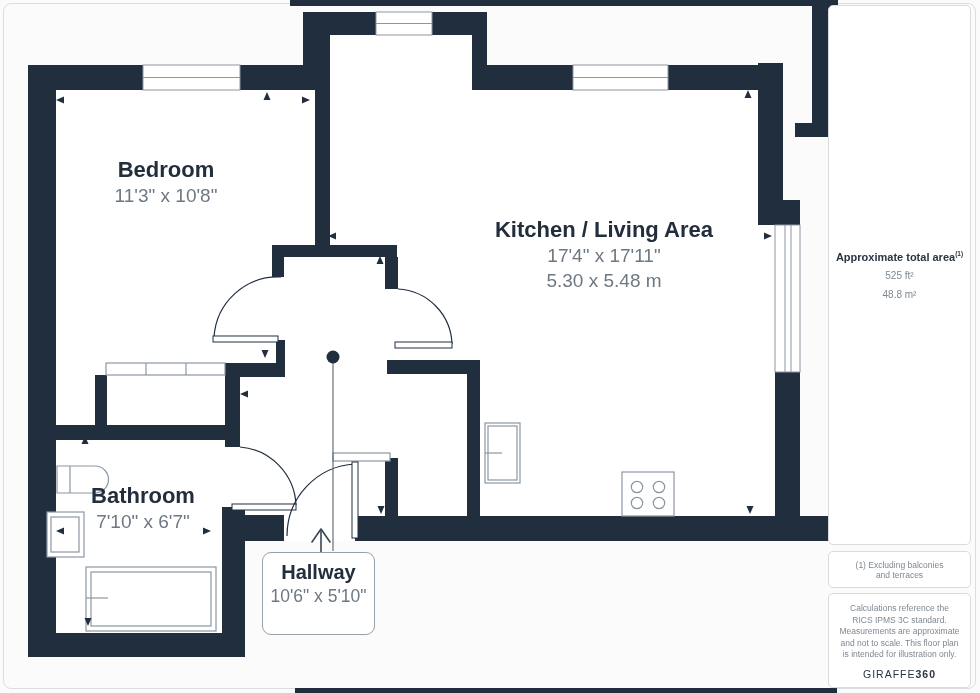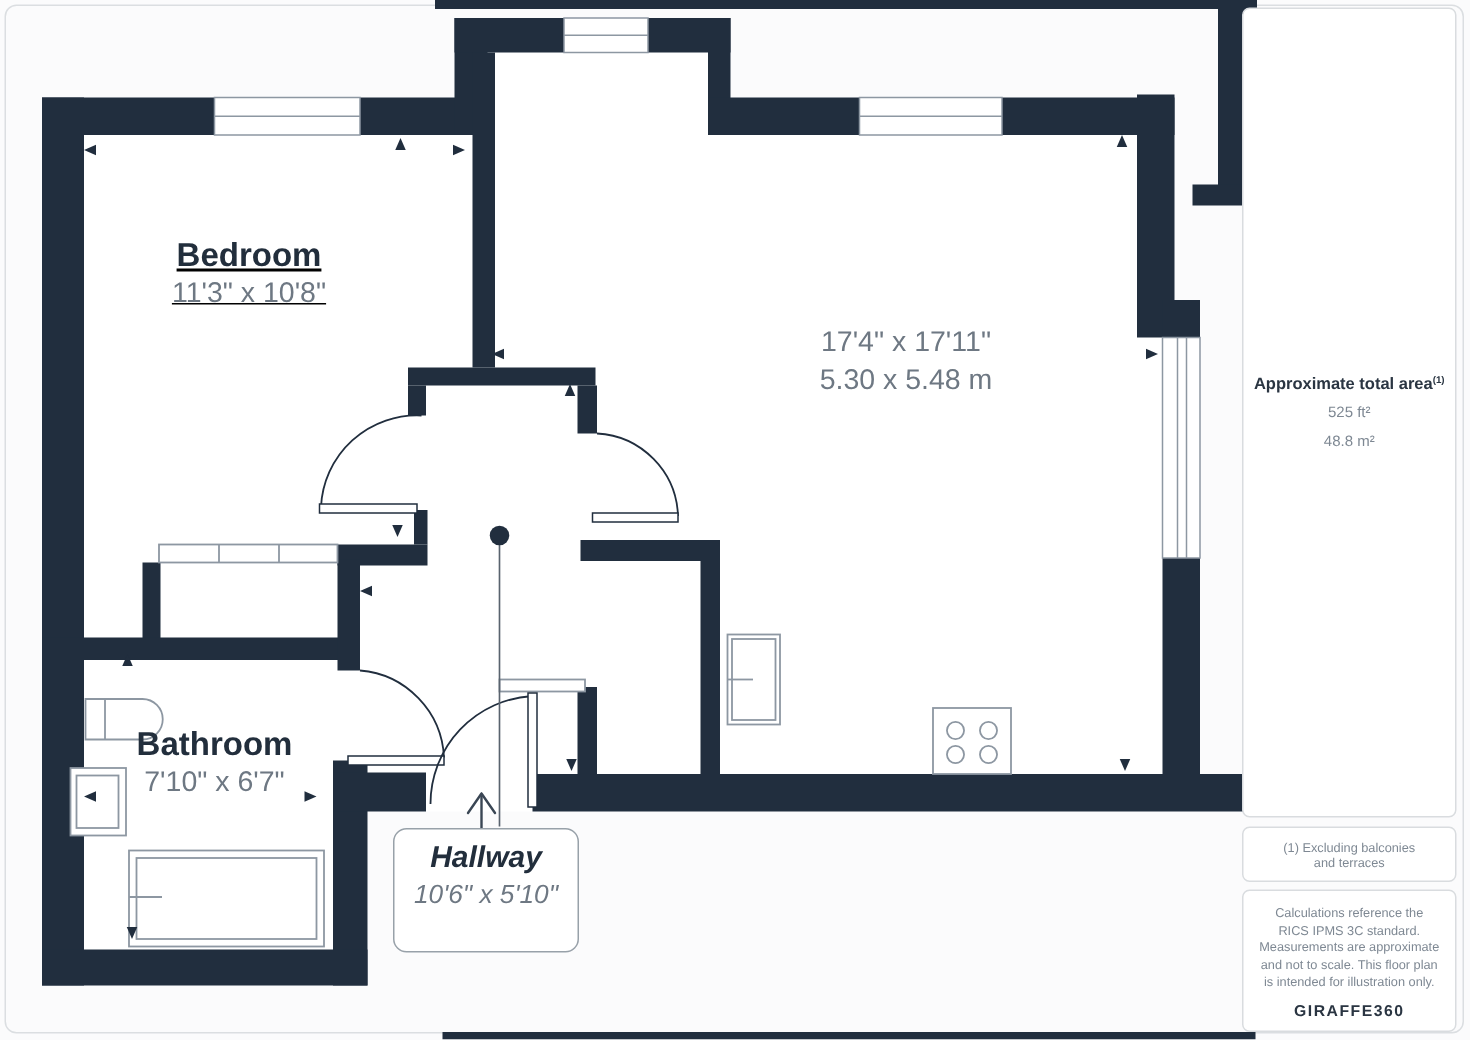--- a/index.html
+++ b/index.html
@@ -9,23 +9,23 @@
   }
   .page-frame{
     position:absolute;left:3px;top:3px;width:971px;height:684px;
     border:1.5px solid #dbdee1;border-radius:8px;pointer-events:none;
   }
   .plan-svg{position:absolute;left:0;top:0;}
   .room-label{position:absolute;text-align:center;}
   .room-label .rname{font-weight:bold;color:#222e3c;font-size:22px;line-height:27px;}
   .room-label .rdim{color:#6e7883;font-size:19px;line-height:25px;}
   .hallway-box{
-    position:absolute;left:262px;top:552px;width:124px;height:83px;
+    position:absolute;left:262px;top:552px;width:113px;height:83px;
     background:#ffffff;border:1.5px solid #98a1a9;border-radius:9px;
-    text-align:center;box-sizing:border-box;padding-top:6px;font-style:italic;
+    text-align:center;box-sizing:border-box;padding-top:6px;
   }
   .hallway-box .rname{font-weight:bold;color:#222e3c;font-size:20px;line-height:26px;}
   .hallway-box .rdim{color:#6e7883;font-size:17.5px;line-height:23px;}
   .side-box{
     position:absolute;left:828px;width:143px;background:#ffffff;
     border:1px solid #d9dcdf;border-radius:5px;box-sizing:border-box;
   }
   .side-box.area{
     top:5px;height:540px;display:flex;flex-direction:column;
     justify-content:center;align-items:center;text-align:center;
@@ -35,21 +35,21 @@
   .area-val{font-size:10px;color:#7e8893;margin-top:8px;}
   .side-box.footnote{
     top:551px;height:37px;display:flex;align-items:center;justify-content:center;
     font-size:8.5px;color:#7e8893;text-align:center;padding:0 24px;
   }
   .side-box.disclaimer{
     top:593px;height:95px;font-size:8.5px;color:#7e8893;text-align:center;
     padding:9px 10px 0 10px;line-height:11.5px;
   }
   .logo{margin-top:8px;font-size:10.5px;letter-spacing:1px;color:#2a3542;}
-  .logo .l1{font-weight:bold;}
+  .logo .l1{font-weight:normal;}
   .logo .l2{font-weight:bold;}
 </style>
 </head>
 <body>
 
 <div class="page-frame"></div>
 
 <svg class="plan-svg" width="980" height="693" viewBox="0 0 980 693">
 
   <g>
@@ -188,26 +188,27 @@
     <line x1="333" y1="363" x2="333" y2="551" stroke="#59636e" stroke-width="1.1"></line>
     <circle cx="333" cy="357" r="6.5" fill="#212e3e"></circle>
   </g>
 
   <g stroke="#3a4654" stroke-width="1.6" fill="none" stroke-linecap="round">
     <line x1="321" y1="552" x2="321" y2="531"></line>
     <path d="M 312 542 L 321 529 M 330 542 L 321 529"></path>
   </g>
 </svg>
 
-<div class="room-label" style="left:56px;top:156px;width:220px;text-decoration:underline;">
+<div class="room-label" style="left:56px;top:156px;width:220px;">
   <div class="rname">Bedroom</div>
   <div class="rdim">11'3" x 10'8"</div>
 </div>
 
 <div class="room-label" style="left:474px;top:216px;width:260px;">
+  <div class="rname">Kitchen / Living Area</div>
   <div class="rdim">17'4" x 17'11"</div>
   <div class="rdim">5.30 x 5.48 m</div>
 </div>
 
 <div class="room-label" style="left:33px;top:482px;width:220px;">
   <div class="rname">Bathroom</div>
   <div class="rdim">7'10" x 6'7"</div>
 </div>
 
 <div class="hallway-box">

